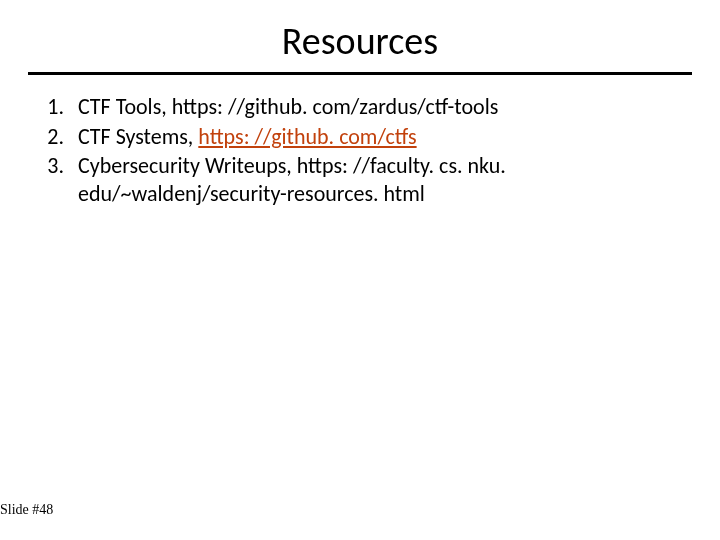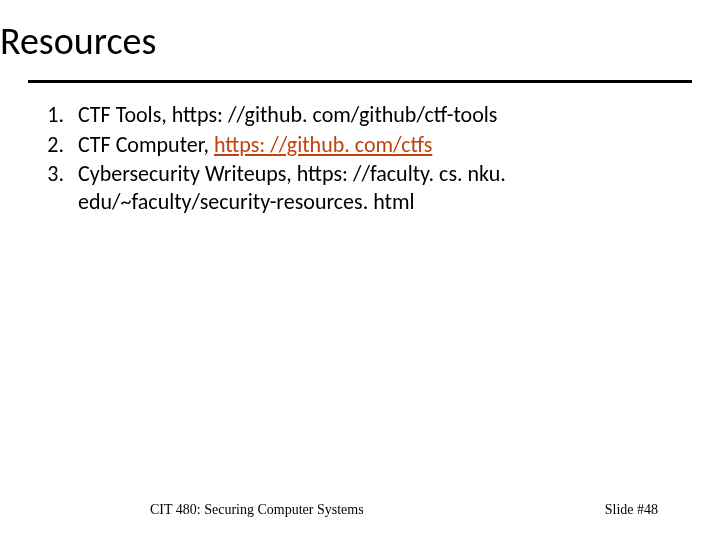--- a/index.html
+++ b/index.html
@@ -5,22 +5,23 @@
     * { margin: 0; padding: 0; box-sizing: border-box; }
     body {
       width: 720px;
       height: 540px;
       background: #ffffff;
       font-family: Calibri, 'Segoe UI', Arial, sans-serif;
       position: relative;
       overflow: hidden;
     }
     .title-area {
+      text-align: center;
       padding-top: 18px;
-      padding-bottom: 16px;
+      padding-bottom: 8px;
     }
     .title {
       font-size: 38px;
       color: #000;
       font-weight: 400;
     }
     .divider {
       border: none;
       border-top: 3px solid #000;
       margin: 0 28px 18px 28px;
@@ -73,29 +74,28 @@
 
 <div class="title-area">
   <h1 class="title">Resources</h1>
 </div>
 <hr class="divider">
 
 <div class="content">
   <ol class="list">
     <li class="list-item">
       <span class="list-num">1.</span>
-      <span class="list-body"><span>CTF Tools, </span><span>https: //github. com/github/ctf-tools</span></span>
+      <span class="list-body"><span>CTF Tools, </span><span>https: //github. com/zardus/ctf-tools</span></span>
     </li>
     <li class="list-item">
       <span class="list-num">2.</span>
-      <span class="list-body"><span>CTF Computer, </span><span class="hyperlink">https: //github. com/ctfs</span></span>
+      <span class="list-body"><span>CTF Systems, </span><span class="hyperlink">https: //github. com/ctfs</span></span>
     </li>
     <li class="list-item">
       <span class="list-num">3.</span>
-      <span class="list-body"><span>Cybersecurity Writeups, </span><span>https: //faculty. cs. nku. edu/~faculty/security-resources. html</span></span>
+      <span class="list-body"><span>Cybersecurity Writeups, </span><span>https: //faculty. cs. nku. edu/~waldenj/security-resources. html</span></span>
     </li>
   </ol>
 </div>
 
 <div class="footer">
-  <span class="footer-left">CIT 480: Securing Computer Systems</span>
   <span class="footer-right">Slide #48</span>
 </div>
 
 </body></html>

